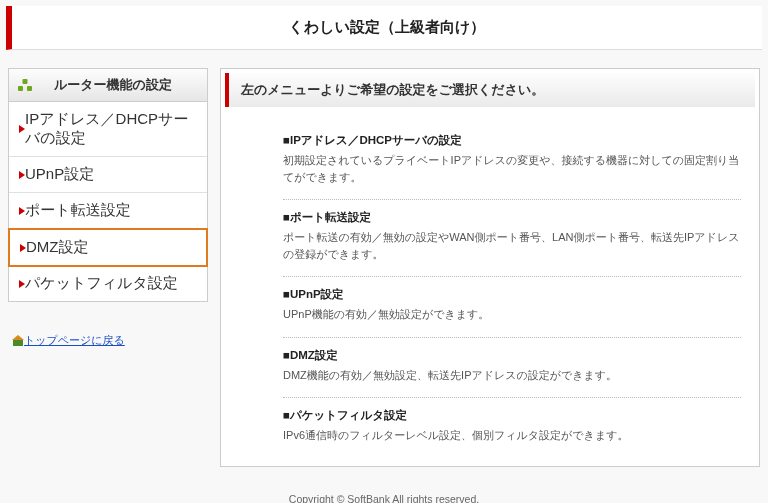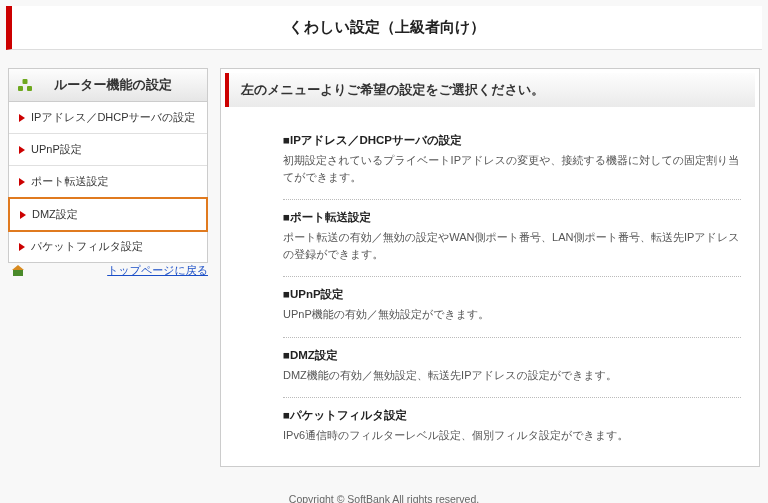--- a/index.html
+++ b/index.html
@@ -61,24 +61,23 @@
     }
     .net-icon::after {
       content:"";
       position:absolute; bottom:0; left:0; width:5px; height:5px;
       background:#6ea81f; border-radius:1px;
       box-shadow: 9px 0 0 #6ea81f;
     }
     .menu-item {
       display: flex;
       align-items: center;
-      gap: 6px;
       padding: 8px 10px;
       border-bottom: 1px solid #e0e0e0;
-      font-size: 11px;
+      font-size: 15px;
       color: #333;
       cursor: pointer;
       background: #fff;
     }
     .menu-item:last-child { border-bottom: none; }
     .menu-item.active {
       border: 2px solid #e07a1f;
       margin: -1px;
       position: relative;
       z-index: 1;
@@ -87,23 +86,22 @@
       width: 0; height: 0;
       border-top: 4px solid transparent;
       border-bottom: 4px solid transparent;
       border-left: 6px solid #cc0000;
       flex-shrink: 0;
     }
     .top-link {
       display: flex;
       align-items: center;
       gap: 0;
-      margin-top: 0;
+      margin-top: 31px;
       padding-left: 4px;
-      justify-content: space-between;
     }
     .home-icon {
       width: 12px; height: 11px; position: relative;
     }
     .home-icon::before {
       content:""; position:absolute; bottom:0; left:1px;
       width:10px; height:6px; background:#4a8a2a;
     }
     .home-icon::after {
       content:""; position:absolute; top:0; left:0;

